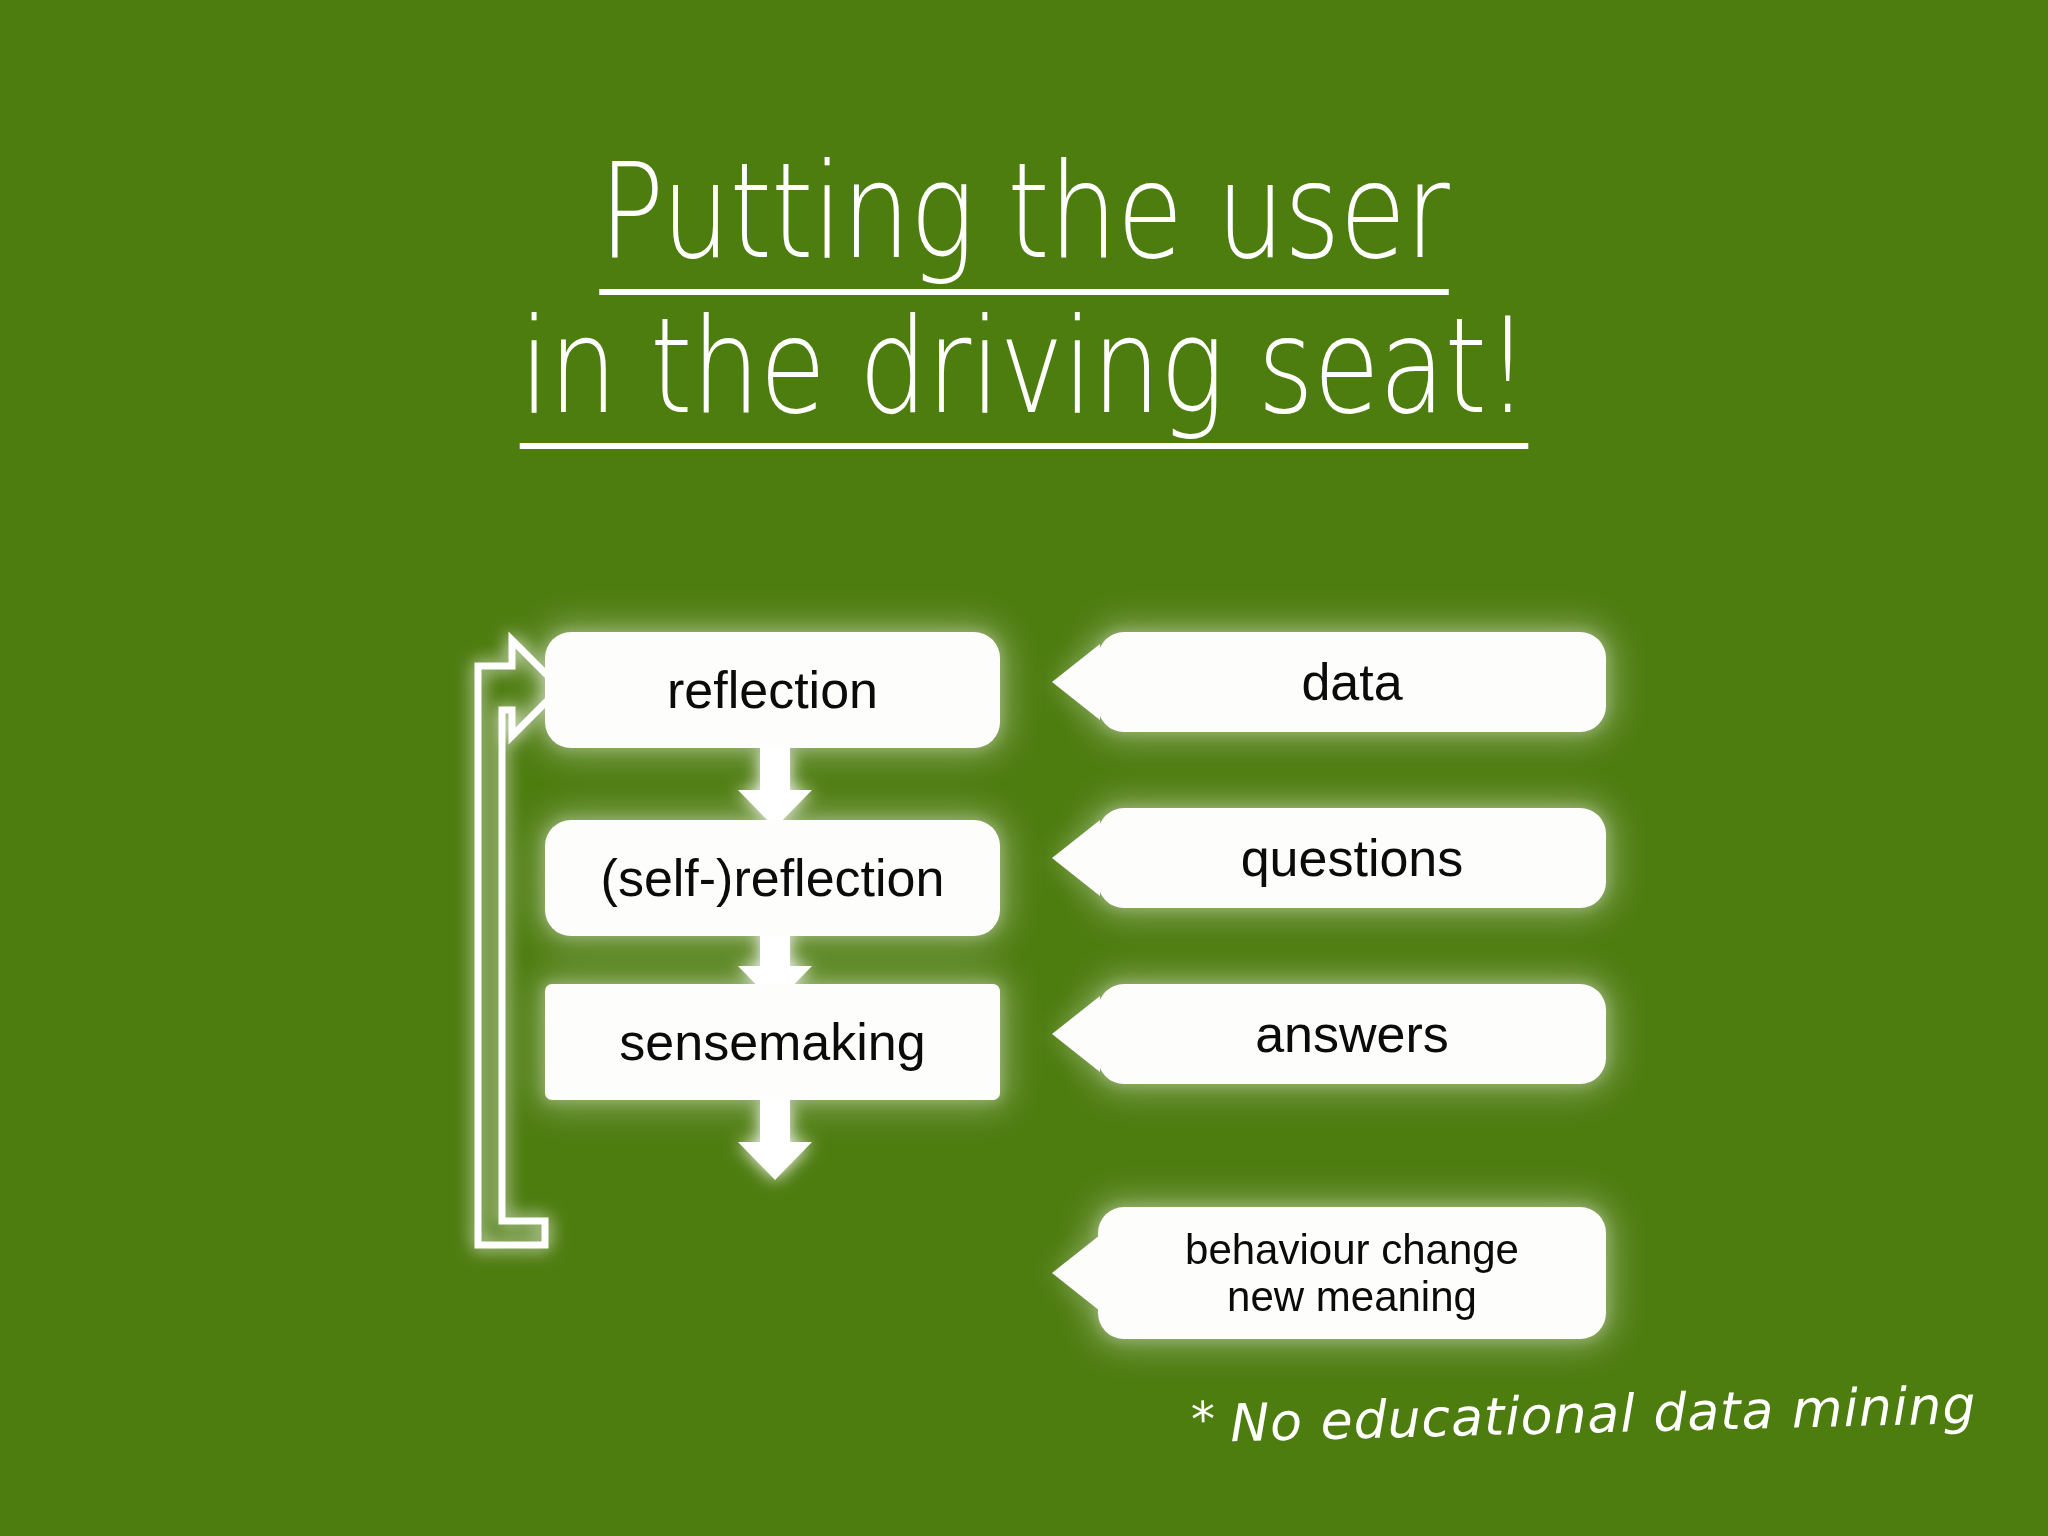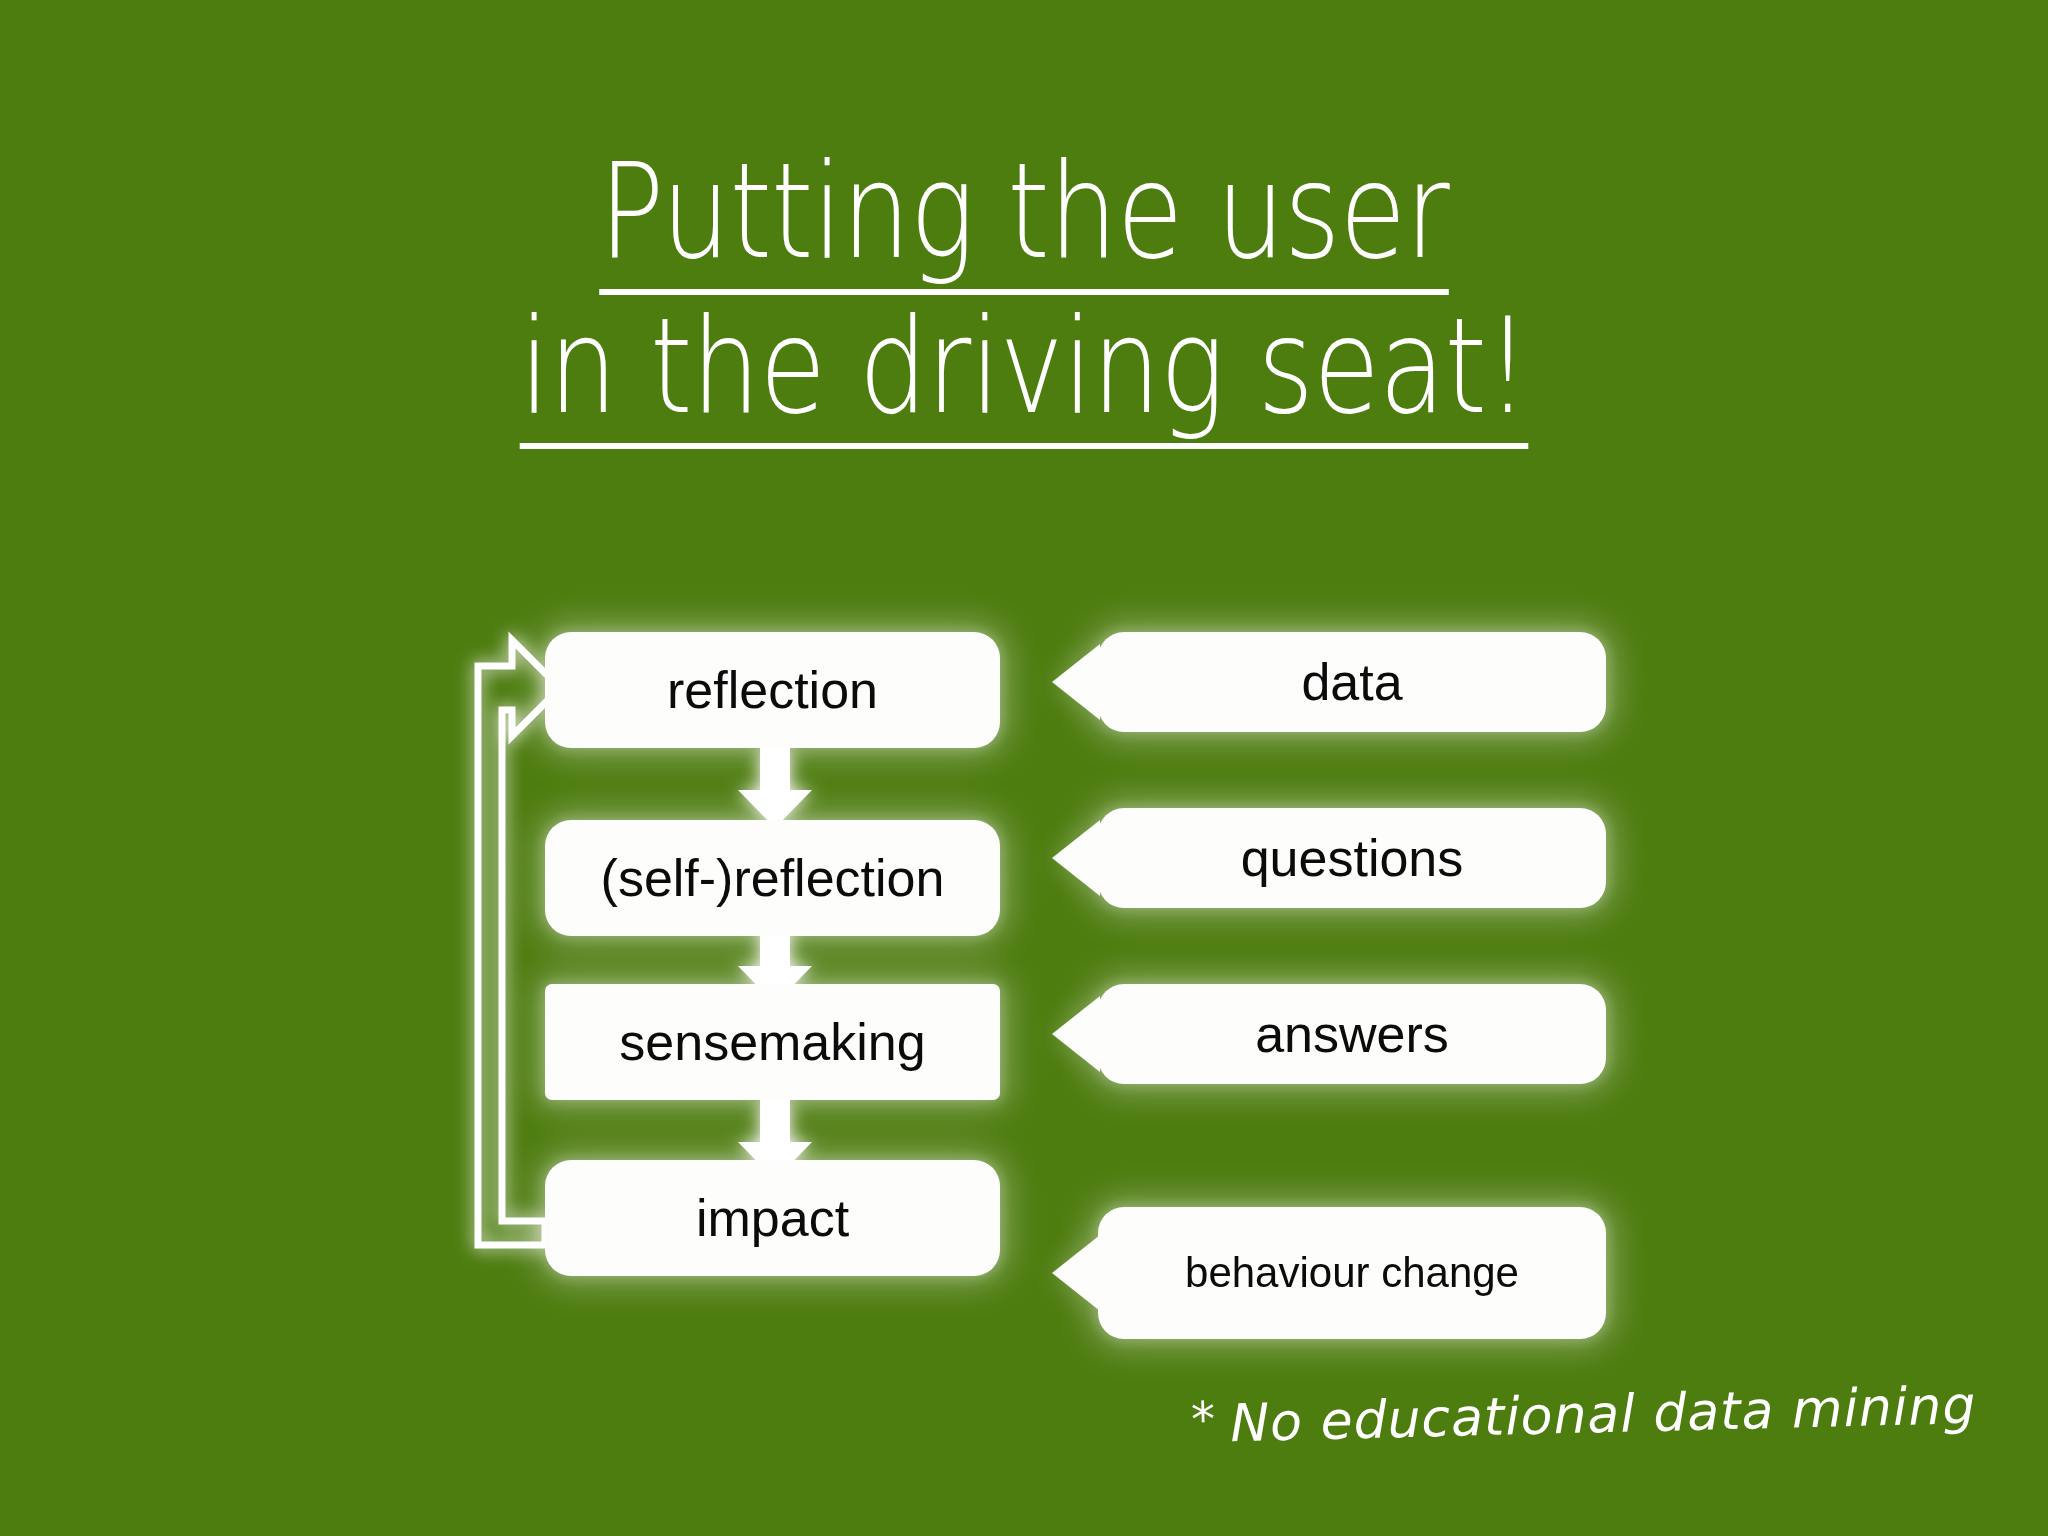--- a/index.html
+++ b/index.html
@@ -167,34 +167,32 @@
 
   <div class="proc-box" id="box-awareness">
     <span>reflection</span>
   </div>
   <div class="proc-box" id="box-reflection">
     <span>(self-)reflection</span>
   </div>
   <div class="proc-box" id="box-sensemaking">
     <span>sensemaking</span>
   </div>
-  <div class="proc-box" id="box-impact">
-    <span>impact</span>
-  </div>
 
   <div class="callout-box" id="call-data">
     <span>data</span>
   </div>
   <div class="callout-box" id="call-questions">
     <span>questions</span>
   </div>
   <div class="callout-box" id="call-answers">
     <span>answers</span>
   </div>
   <div class="callout-box" id="call-behaviour">
     <span>behaviour change</span>
+    <span>new meaning</span>
   </div>
 
   <div class="footnote">
     <span class="star">*</span><span>No educational data mining</span>
   </div>
 
 </div>
 
 </body></html>

